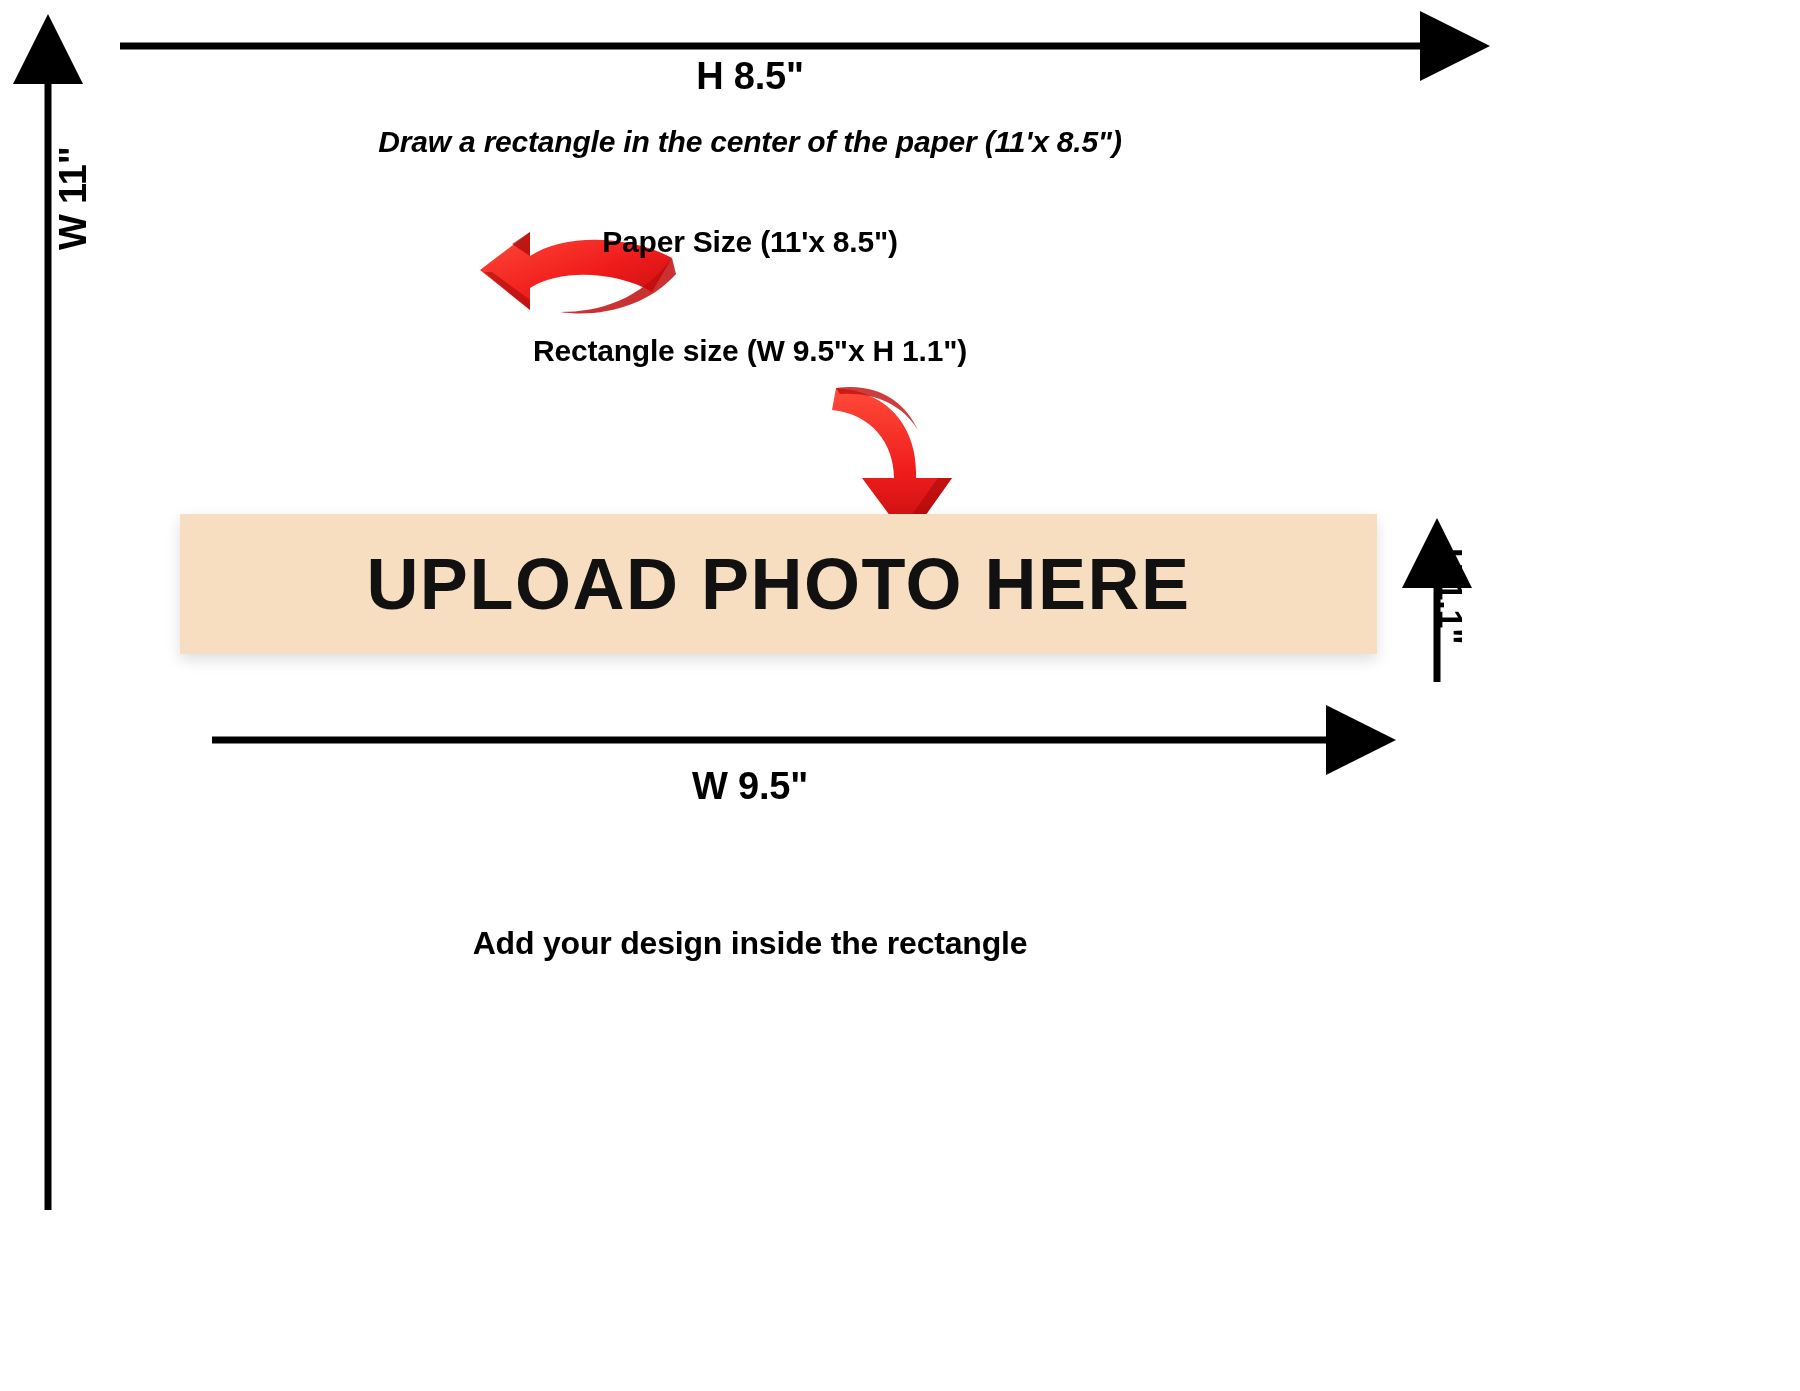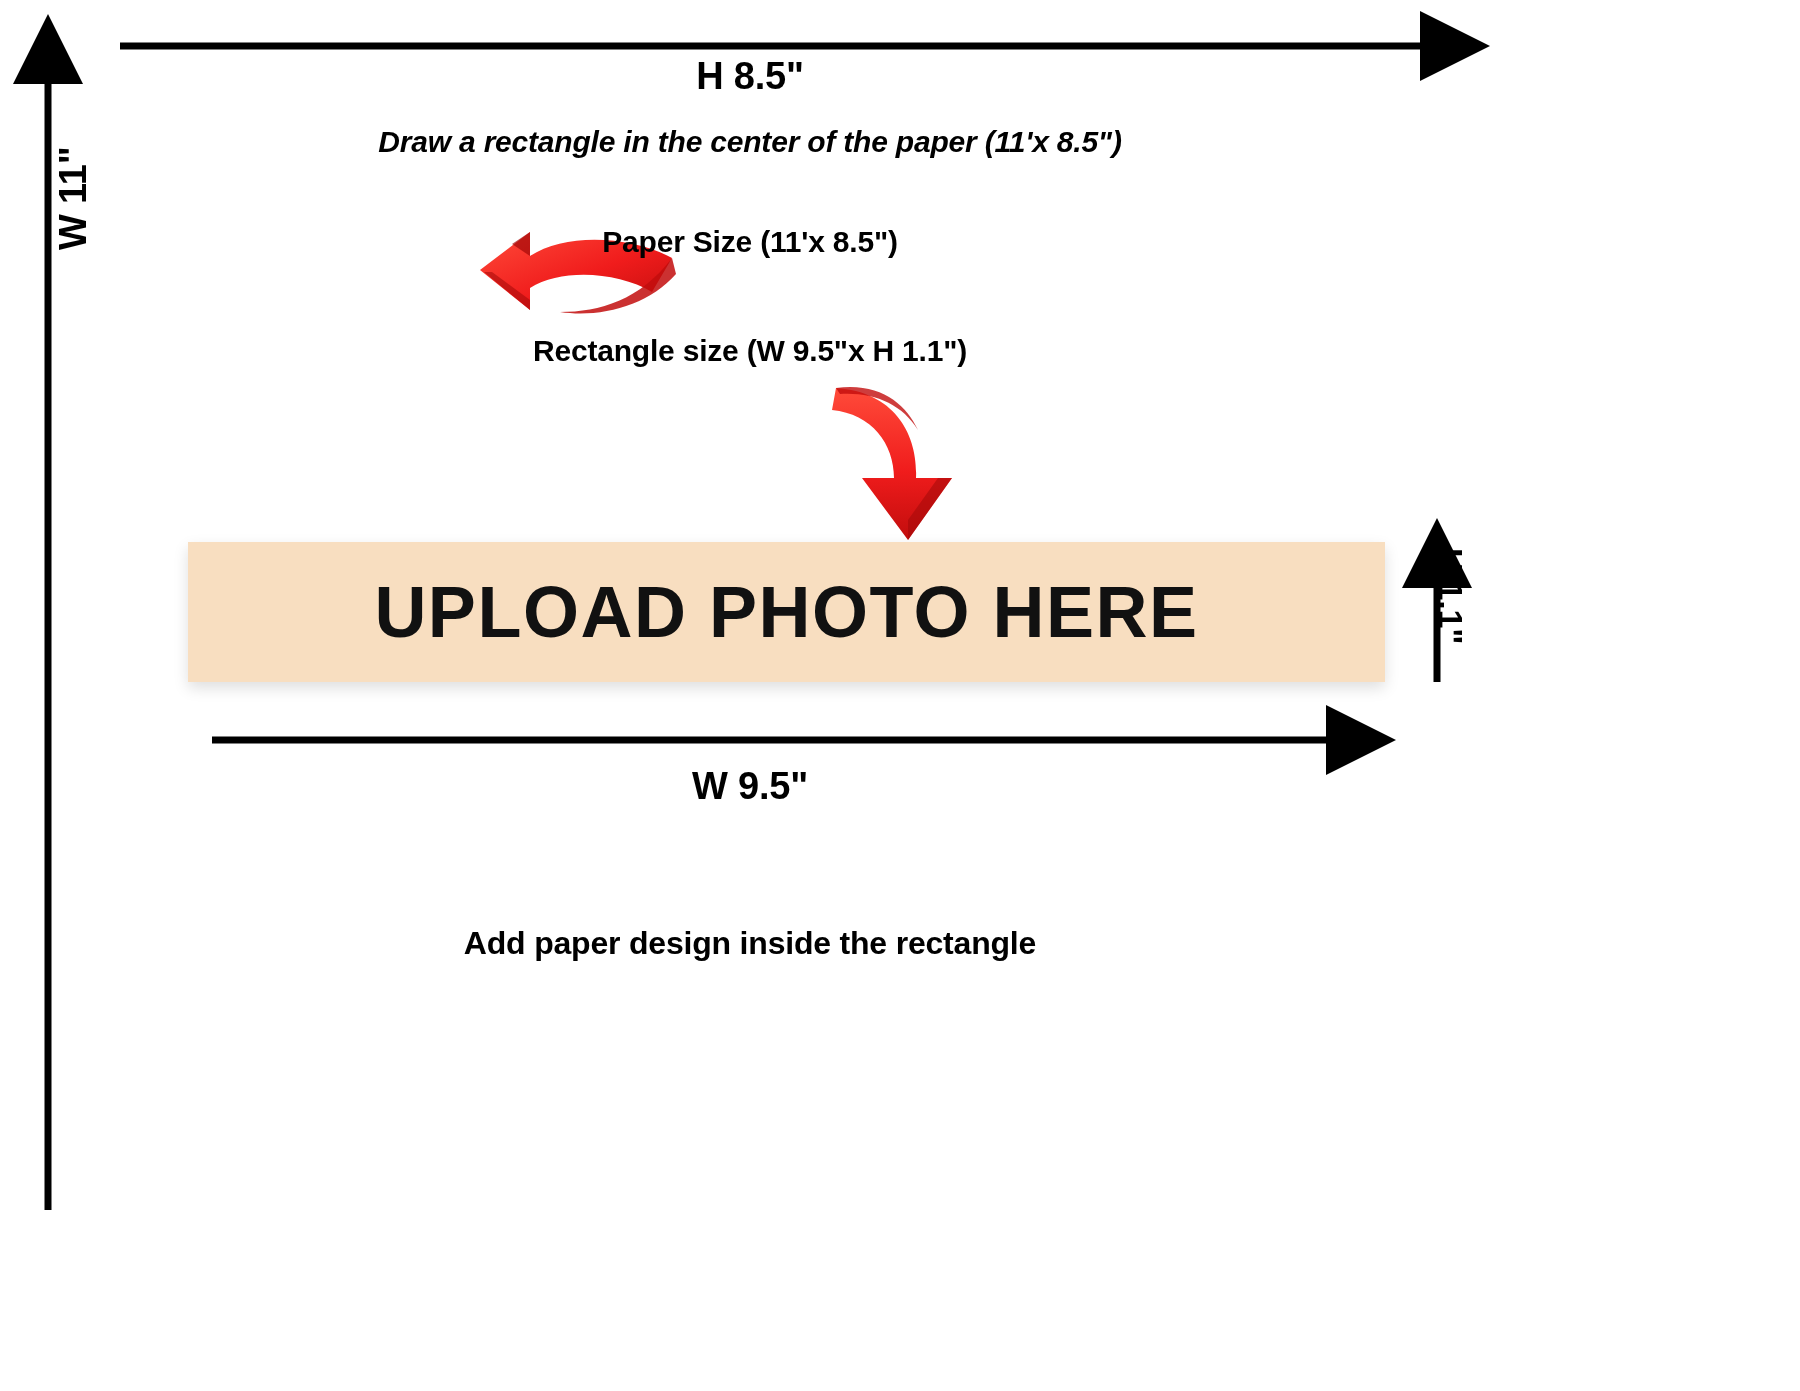--- a/index.html
+++ b/index.html
@@ -86,29 +86,28 @@
     left: 1470px;
     top: 548px;
     font-size: 34px;
     transform: rotate(90deg);
     transform-origin: left top;
   }
 
   
   #upload-box {
     left: 180px;
-    top: 542px;
+    top: 514px;
     width: 1197px;
     height: 140px;
     background: #f8dec0;
     box-shadow: 0 6px 14px rgba(0,0,0,0.13);
     display: flex;
     align-items: center;
     justify-content: center;
-    margin-left: 8px;
   }
   #upload-box-label {
     font-size: 72px;
     font-weight: bold;
     color: #111111;
     letter-spacing: 1.5px;
     white-space: nowrap;
   }
 
   svg.overlay {
@@ -180,17 +179,17 @@
 
   <div id="upload-box" class="abs">
     <span id="upload-box-label">UPLOAD PHOTO HERE</span>
   </div>
 
   <div class="txt" id="label-h85">H 8.5"</div>
   <div class="txt" id="label-draw-rect">Draw a rectangle in the center of the paper (11'x 8.5")</div>
   <div class="txt" id="label-paper-size">Paper Size (11'x 8.5")</div>
   <div class="txt" id="label-rect-size">Rectangle size  (W 9.5"x H 1.1")</div>
   <div class="txt" id="label-w95">W 9.5"</div>
-  <div class="txt" id="label-add-design">Add paper design inside the rectangle</div>
+  <div class="txt" id="label-add-design">Add your design inside the rectangle</div>
   <div class="txt" id="label-w11">W 11"</div>
   <div class="txt" id="label-h11">H 1.1"</div>
 
 </div>
 
 </body></html>

